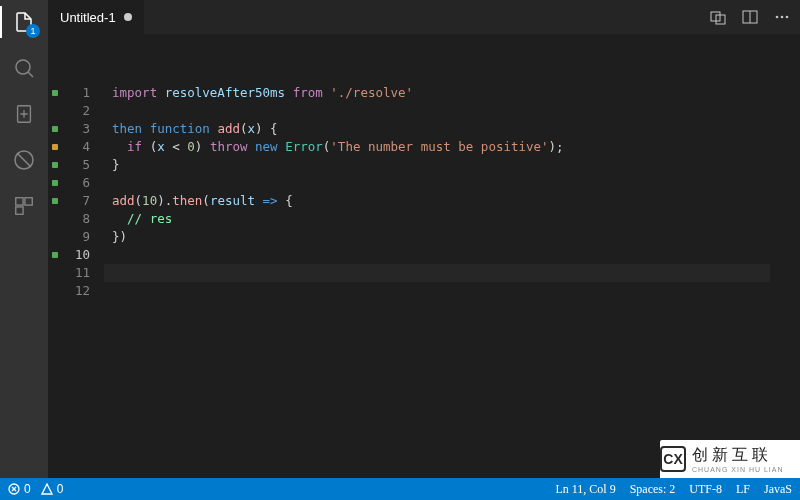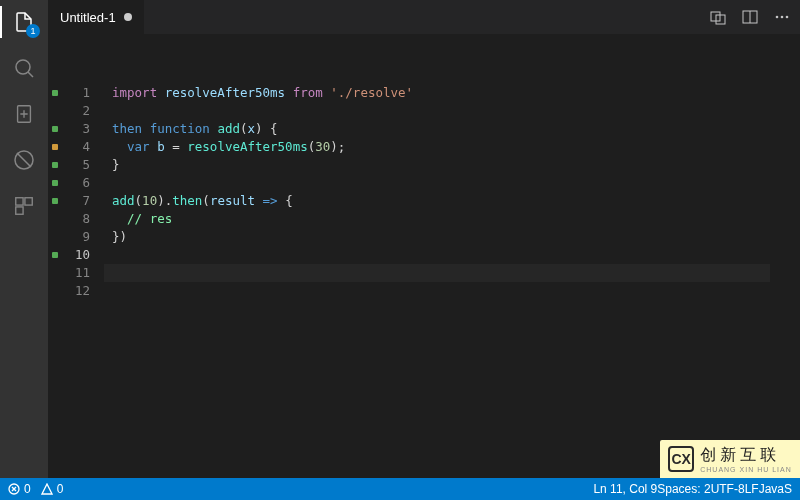--- a/index.html
+++ b/index.html
@@ -59,41 +59,41 @@
   .m-green { background: #55aa55; }
   .m-orange { background: #d19a3b; }
   .line-nums { width: 42px; text-align: right; color: #858585; padding: 6px 14px 0 0; }
   .line-nums div { height: 18px; }
   .code { flex: 1; padding: 6px 16px 0 8px; position: relative; }
   .code .line { height: 18px; white-space: pre; }
   .current-line { position: absolute; left: 0; right: 30px; height: 18px; background: rgba(255,255,255,0.04); top: 186px; }
   
   .kw { color: #569cd6; }      
   .kw2 { color: #c586c0; }     
-  .fn { color: #5eead4; }      
+  .fn { color: #fca5a5; }      
   .str { color: #ce9178; }     
   .num { color: #b5cea8; }     
   .var { color: #9cdcfe; }     
   .type { color: #4ec9b0; }    
   .punc { color: #d4d4d4; }    
   .cmt { color: #86efac; }     
   
   .status-bar {
     height: 22px; background: #007acc; color: #ffffff;
     display: flex; align-items: center; font-size: 12px;
     padding: 0 8px; gap: 12px;
   }
   .status-left { display: flex; gap: 10px; align-items: center; }
-  .status-right { margin-left: auto; display: flex; align-items: flex-start; }
+  .status-right { margin-left: auto; display: flex; gap: 14px; align-items: flex-start; font-family: Liberation Serif, serif; }
   .status-item { display: flex; align-items: center; gap: 4px; cursor: pointer; }
   
   .watermark {
     position: absolute; right: 0; bottom: 22px;
-    width: 140px; height: 38px; background: #fef9c3;
-    display: flex; align-items: center; justify-content: center;
+    width: 140px; height: 38px; background: #ffffff;
+    display: flex; align-items: center; justify-content: flex-start;
     color: #333; font-size: 11px; gap: 6px;
     border-top-left-radius: 2px;
   }
   .watermark .logo {
     width: 26px; height: 26px; border: 2px solid #2a2a2a; border-radius: 4px;
     display: flex; align-items: center; justify-content: center;
     font-weight: bold; color: #2a2a2a; font-size: 14px; font-family: sans-serif;
   }
   .watermark .cn { font-size: 16px; letter-spacing: 4px; color: #222; }
   .watermark .py { font-size: 7px; color: #888; letter-spacing: 1px; }
@@ -208,21 +208,21 @@
           <div>9</div>
         <div style="color:#c6c6c6">10</div>
           <div>11</div>
           <div>12</div>
       </div>
       <div class="code">
         <div class="current-line"></div>
         <div class="line"><span class="kw2">import</span> <span class="var">resolveAfter50ms</span> <span class="kw2">from</span> <span class="str">'./resolve'</span></div>
         <div class="line"></div>
         <div class="line"><span class="kw">then</span> <span class="kw">function</span> <span class="fn">add</span><span class="punc">(</span><span class="var">x</span><span class="punc">) {</span></div>
-        <div class="line">  <span class="kw">var</span> <span class="var">b</span><span class="punc"> = </span><span class="fn">resolveAfter50ms</span><span class="punc">(</span><span class="num">30</span><span class="punc">);</span></div>
+        <div class="line">  <span class="kw2">if</span><span class="punc"> (</span><span class="var">x</span><span class="punc"> &lt; </span><span class="num">0</span><span class="punc">) </span><span class="kw2">throw</span> <span class="kw">new</span> <span class="type">Error</span><span class="punc">(</span><span class="str">'The number must be positive'</span><span class="punc">);</span></div>
         <div class="line"><span class="punc">}</span></div>
         <div class="line"></div>
         <div class="line"><span class="fn">add</span><span class="punc">(</span><span class="num">10</span><span class="punc">).</span><span class="fn">then</span><span class="punc">(</span><span class="var">result</span><span class="kw"> =&gt; </span><span class="punc">{</span></div>
         <div class="line">  <span class="cmt">// res</span></div>
         <div class="line"><span class="punc">})</span></div>
       </div>
     </div>
   </div>
 </div>
 

